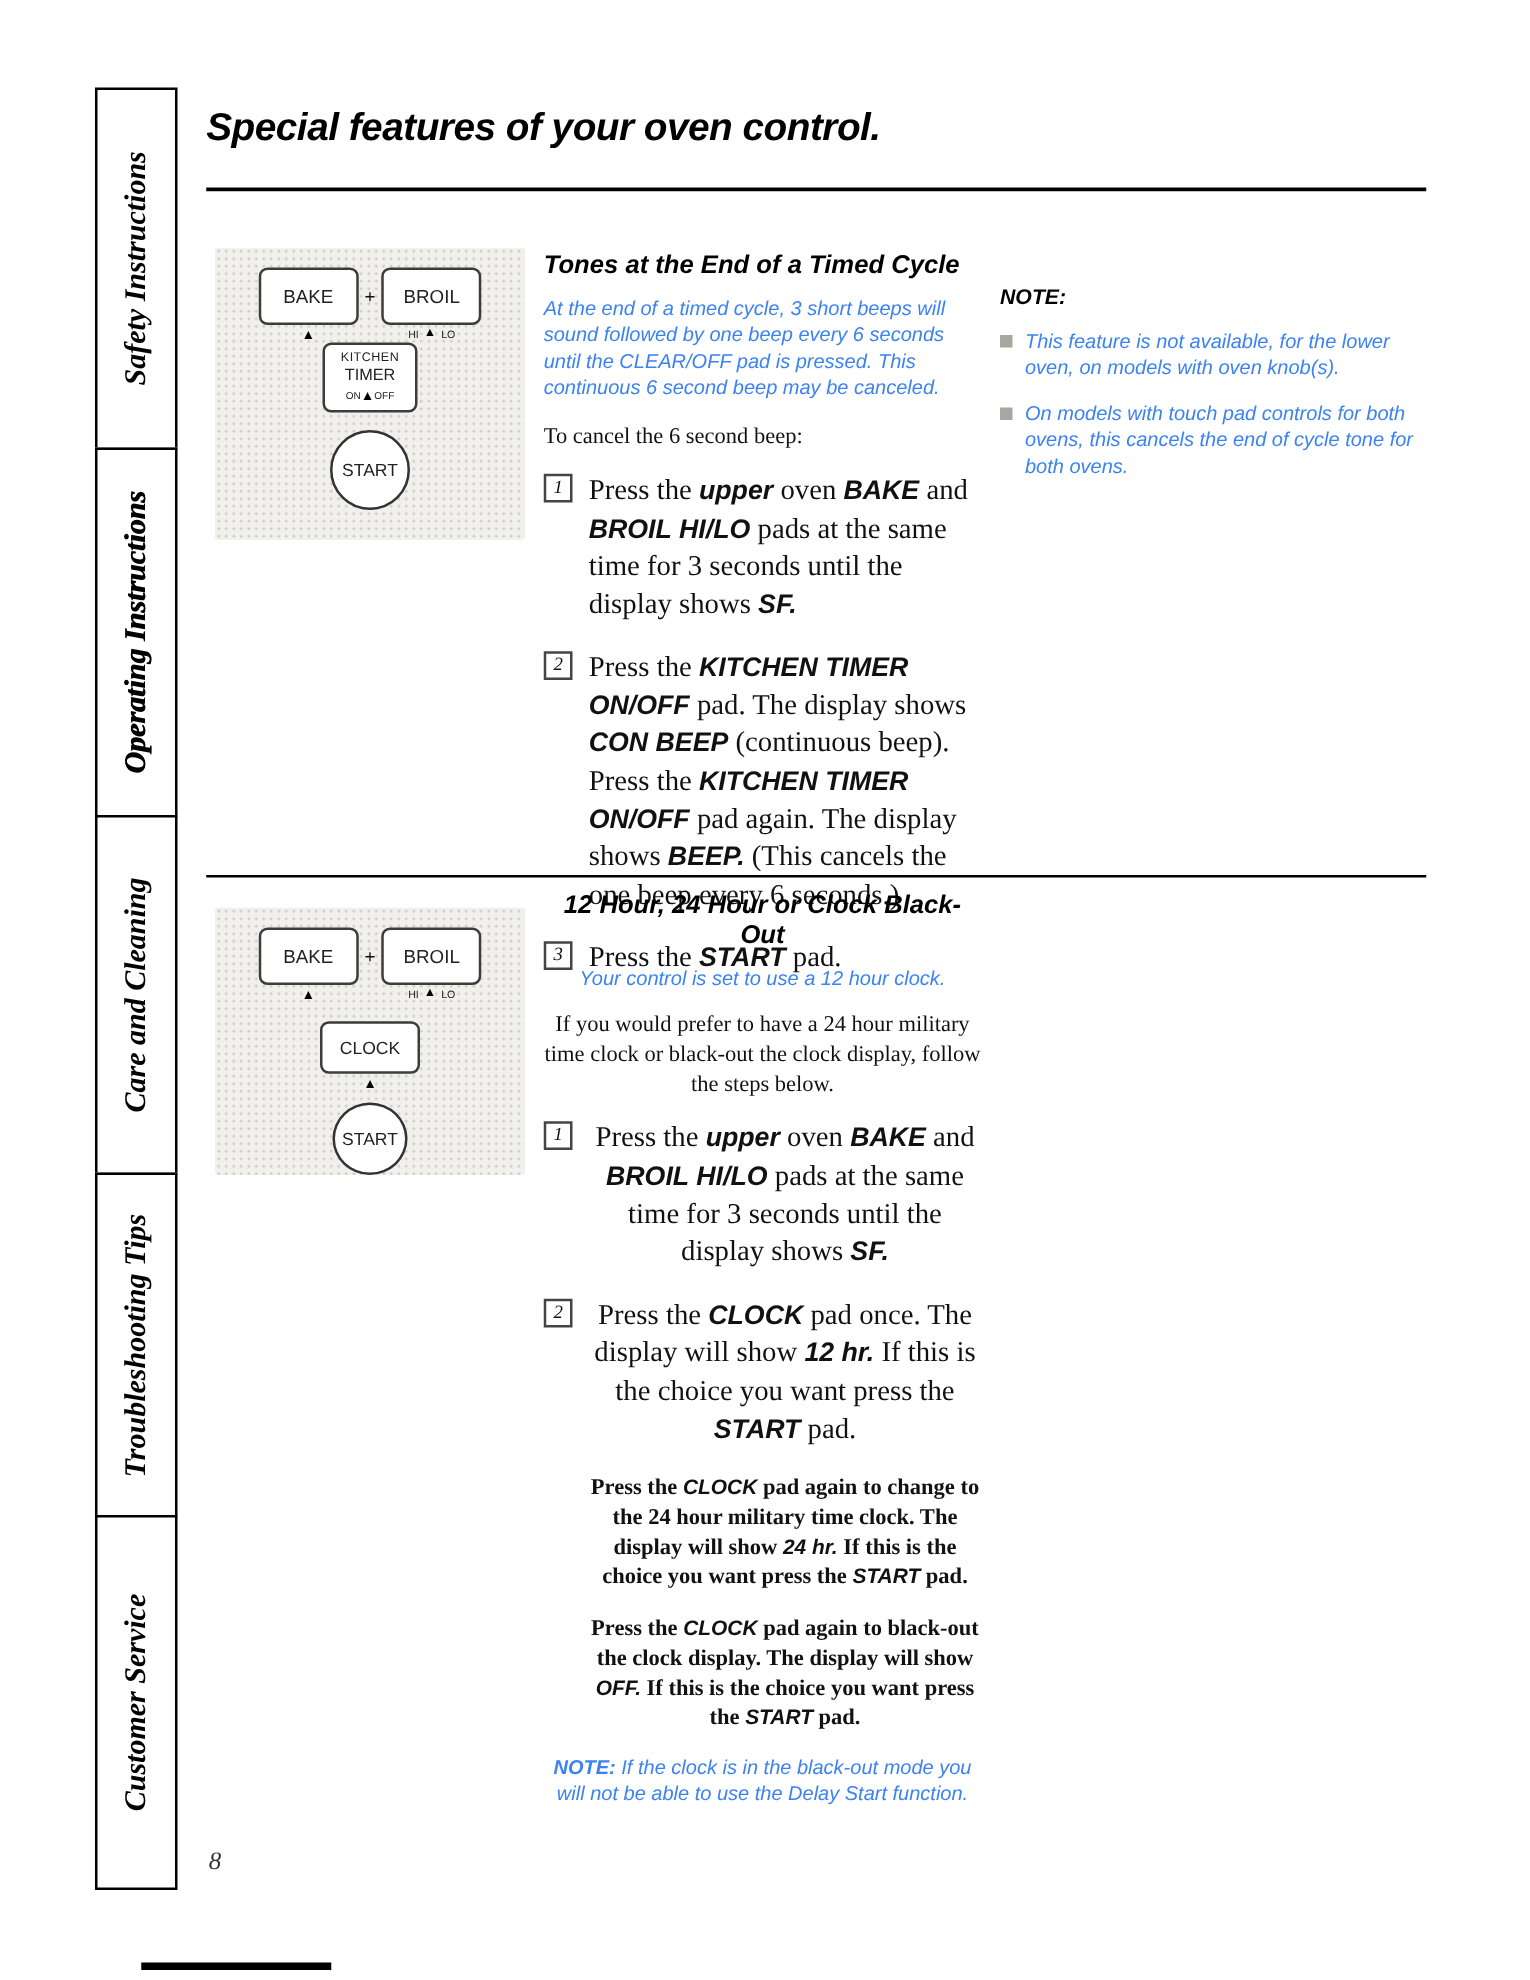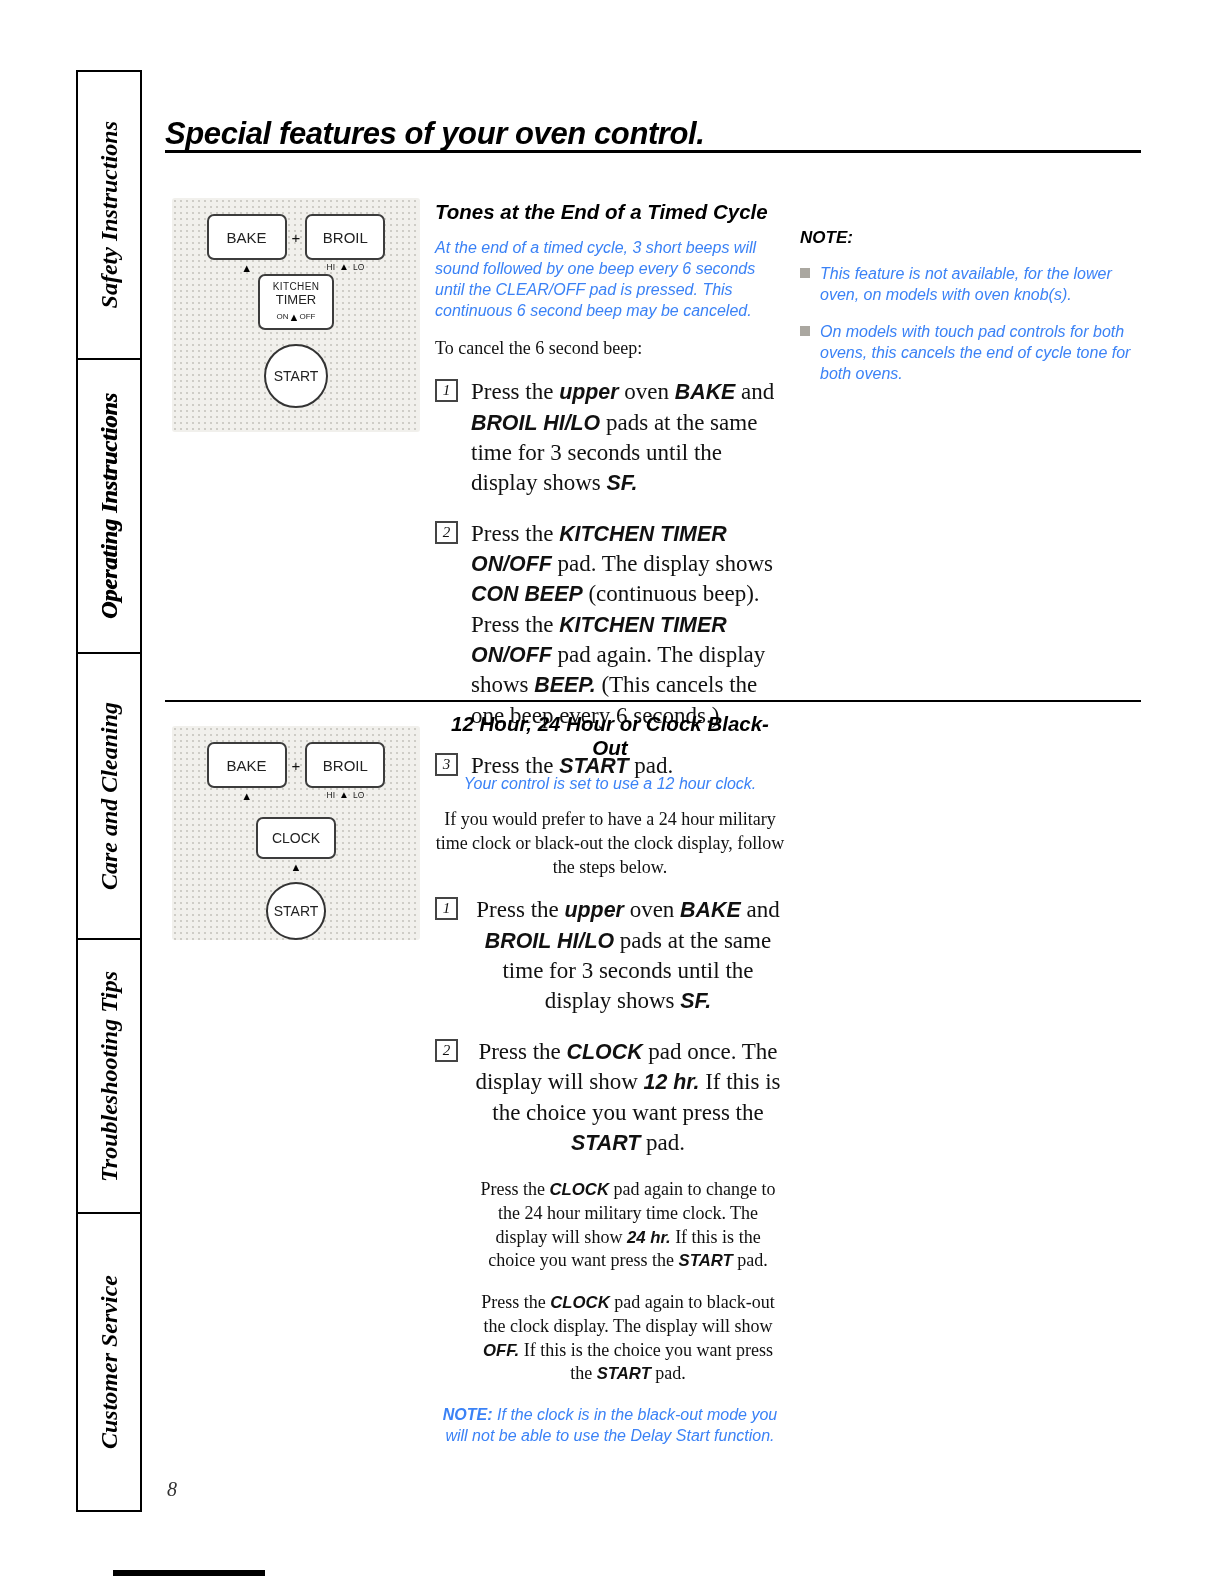--- a/index.html
+++ b/index.html
@@ -12,21 +12,21 @@
   .tab span { writing-mode:vertical-rl; transform:rotate(180deg); white-space:nowrap;
          font-family:"Liberation Serif", serif; font-style:italic; font-weight:bold; font-size:24px; color:#000; }
   #tab-safety   { top:70px;   height:290px; }
   #tab-operating{ top:358px;  height:296px; }
   #tab-operating span { text-shadow:0.7px 0 0 #000; }
   #tab-care     { top:652px;  height:288px; }
   #tab-trouble  { top:938px;  height:276px; }
   #tab-customer { top:1212px; height:300px; }
 
   
-  #title { position:absolute; left:165px; top:116px; font-family:"Liberation Sans", sans-serif;
+  #title { position:absolute; left:165px; top:84px; font-family:"Liberation Sans", sans-serif;
            font-style:italic; font-weight:bold; font-size:31px; letter-spacing:-0.4px; color:#000; }
   #title-rule { position:absolute; left:165px; top:150px; width:976px; height:3px; background:#000; }
   #divider    { position:absolute; left:165px; top:700px; width:976px; height:2px; background:#000; }
 
   
   .illus { position:absolute; left:172px; width:248px;
            background-color:#f1f0ec;
            background-image:radial-gradient(rgba(150,146,138,.38) 1px, transparent 1.3px);
            background-size:6px 6px; border-radius:3px;
            display:flex; flex-direction:column; align-items:center; }
@@ -67,21 +67,21 @@
   .mb16 { margin-bottom:16px; }
   .mb14 { margin-bottom:14px; }
   .serif-p { font-size:18px; line-height:1.32; color:#111; }
 
   .step { display:flex; margin-bottom:20px; }
   .stepnum { width:23px; height:23px; border:2px solid #444; flex:0 0 23px; margin:2px 13px 0 0;
              display:flex; align-items:center; justify-content:center; background:#fff;
              font-family:"Liberation Serif", serif; font-style:italic; font-size:15px; }
   .steptext { font-size:23px; line-height:1.32; }
   .steptext b, .cont-para b { font-family:"Liberation Sans", sans-serif; font-size:.93em; }
-  .cont-para { font-size:18px; line-height:1.32; margin:0 0 18px 36px; }
+  .cont-para { font-size:18px; line-height:1.32; margin:0 0 18px 36px;font-weight:bold; }
 
   .note-h { font-family:"Liberation Sans", sans-serif; font-style:italic; font-weight:bold;
             font-size:17px; margin-bottom:15px; color:#000; }
   .note-item { display:flex; margin-bottom:16px; }
   .note-bullet { width:10px; height:10px; background:#aaa7a0; flex:0 0 10px; margin:5px 10px 0 0; }
 
   #sec2-note { margin-top:4px; }
 
   #pageno { position:absolute; left:167px; top:1478px; font-style:italic; font-size:20px; color:#333; }
   #edge-mark { position:absolute; left:113px; top:1570px; width:152px; height:6px; background:#000; }

